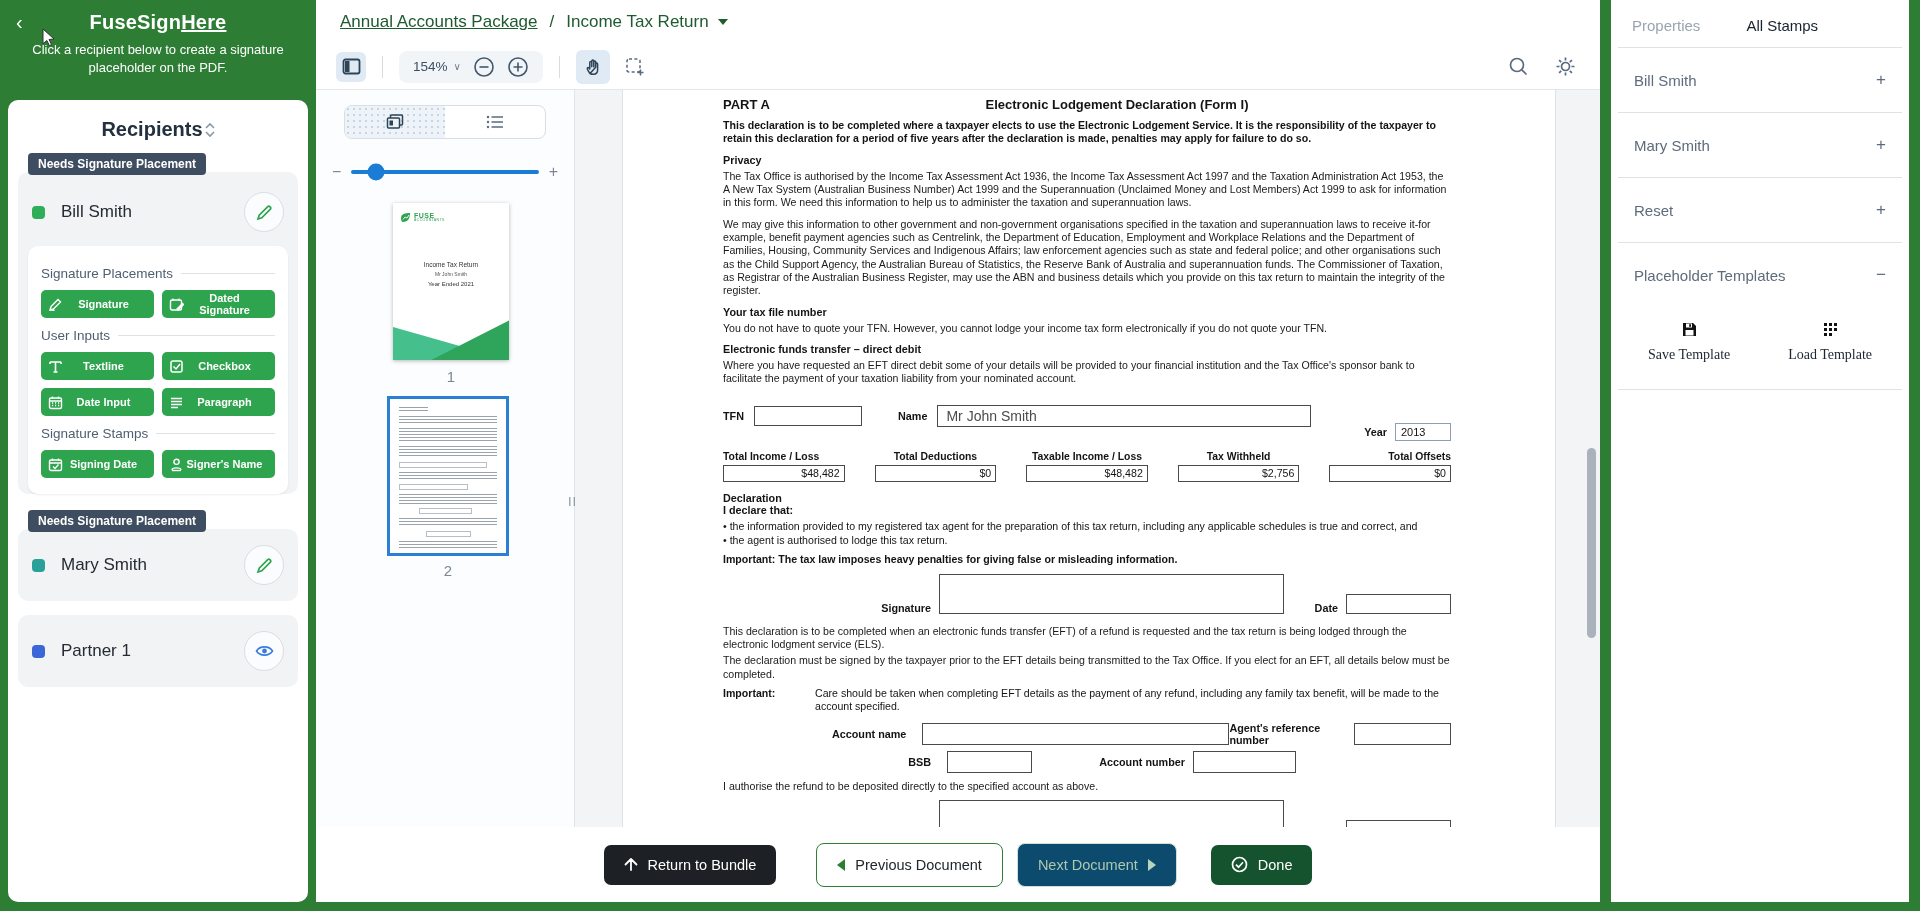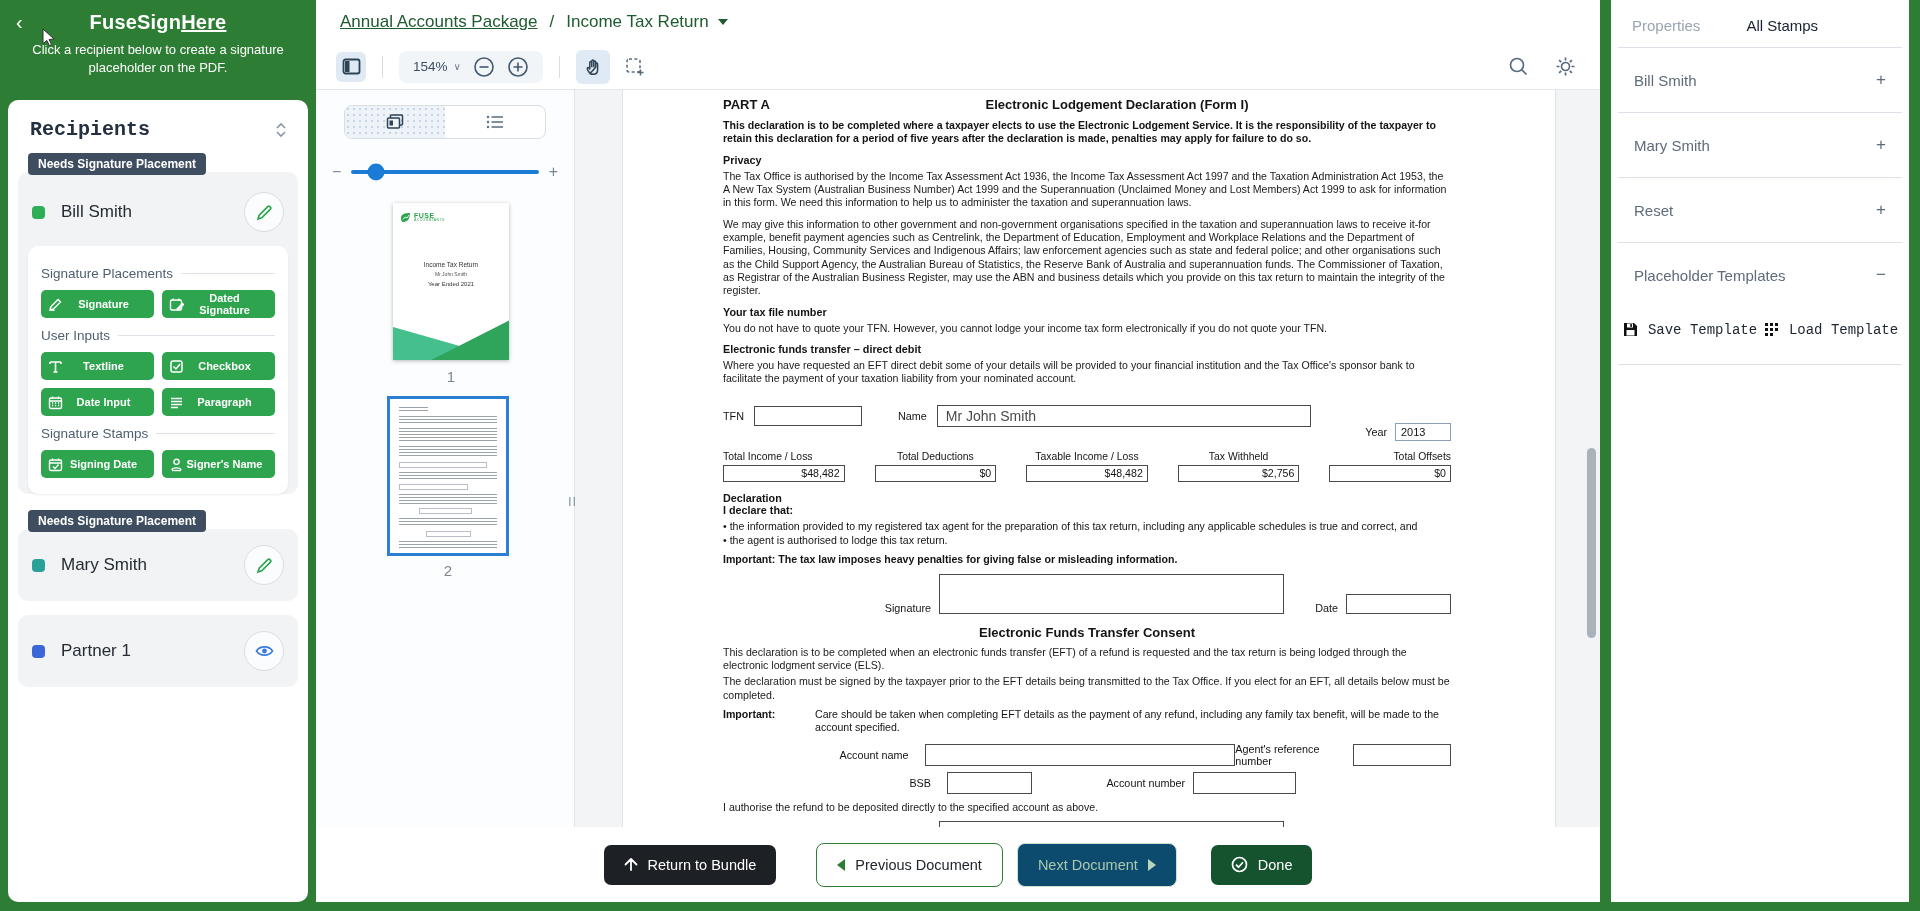--- a/index.html
+++ b/index.html
@@ -10,21 +10,21 @@
   
   .sidebar { position:absolute; left:0; top:0; width:316px; height:911px; background:#2D7D35; color:#fff; }
   .back-btn { position:absolute; left:16px; top:12px; font-size:20px; line-height:1; cursor:pointer; color:#fff; }
   .brand { text-align:center; margin-top:11px; font-size:20px; letter-spacing:.2px; }
   .brand .b1 { font-weight:bold; }
   .brand .b2 { font-weight:600; text-decoration:underline; }
   .instruction { margin:7px 30px 0; text-align:center; font-size:13px; line-height:1.35; color:#fff; }
   .mouse-cursor { position:absolute; left:42px; top:28px; }
   .sidebar-card { position:absolute; left:8px; top:100px; width:300px; bottom:9px; background:#fff;
                   border-radius:10px; color:#222; padding:12px 10px 10px; overflow:hidden; }
-  .recipients-header { display:flex; align-items:center; justify-content:space-between; padding:6px 10px 12px 12px;font-family:Liberation Mono, monospace; }
+  .recipients-header { display:flex; align-items:center; justify-content:center; padding:6px 10px 12px 12px; }
   .recipients-title { font-size:20px; font-weight:600; color:#233040; }
   .collapse-btn { color:#8a97a5; cursor:pointer; display:flex; }
   .badge { display:inline-block; background:#3E4D5F; color:#fff; font-size:12px; font-weight:600;
            padding:4px 10px; border-radius:4px; margin-left:10px; position:relative; z-index:2; margin-bottom:-10px; }
   .recipient-card { background:#f1f3f5; border-radius:10px; position:relative; z-index:1; }
   .recipient-row { display:flex; align-items:center; padding:20px 14px 14px; }
   .recipient-row.simple { padding:16px 14px; }
   .dot { width:13px; height:13px; border-radius:4px; margin-right:16px; flex:0 0 13px; }
   .recipient-name { font-size:17px; color:#252b33; flex:1; }
   .icon-btn { width:40px; height:40px; border-radius:50%; background:#fbfcfd; border:1px solid #d9dee3;
@@ -97,21 +97,21 @@
 
   
   .p-title-row { display:flex; margin-bottom:7px; }
   .p-part { font-size:13px; font-weight:bold; width:120px; }
   .p-doctitle { flex:1; text-align:center; font-size:13px; font-weight:bold; padding-right:60px; }
   .pb { font-size:10.6px; line-height:1.26; font-weight:bold; margin-bottom:8px; }
   .pr { font-size:10.6px; line-height:1.26; margin-bottom:8px; color:#1a1a1a; }
   .ph { font-size:10.8px; font-weight:bold; margin:2px 0 4px; }
   .fbox { border:1.5px solid #4a4a4a; background:#fff; }
   .tfn-row { display:flex; align-items:center; margin:6px 0 10px; }
-  .lab { font-size:10.8px; font-weight:normal; }
+  .lab { font-size:10.8px; font-weight:bold; }
   .tfn-box { width:108px; height:20px; margin-left:10px; }
   .name-box { width:374px; height:22px; margin-left:10px; display:flex; align-items:center; padding-left:8px;
               font-size:14px; color:#4a4a4a; }
   .year-wrap { margin-left:auto; display:flex; align-items:center;margin-top:31px; }
   .year-box { width:56px; height:18px; margin-left:8px; display:flex; align-items:center; padding-left:5px; font-size:11px; border:1px solid #8aa0b8; }
   .totals-row { display:flex; gap:30px; margin-bottom:10px; }
   .tcol { flex:1; }
   .tcol .lab { display:block; margin-bottom:3px; font-size:10.4px; }
   .tc-c { text-align:center; } .tc-r { text-align:right; }
   .tval { height:17px; display:flex; align-items:center; justify-content:flex-end; padding-right:4px; font-size:10.6px; }
@@ -153,22 +153,22 @@
   .right-panel { position:absolute; left:1611px; top:0; width:298px; height:911px; background:#fff; }
   .rp-tabs { display:flex; gap:46px; padding:17px 0 13px 21px; font-size:15px; }
   .rp-tab { cursor:pointer; }
   .rp-tab-inactive { color:#9aa4b0; }
   .rp-tab-active { color:#17212E; font-weight:500; }
   .rp-divider { height:1px; background:#dde2e8; margin:0 7px; }
   .rp-row { display:flex; justify-content:space-between; align-items:center; height:64px; padding:0 23px; cursor:pointer; }
   .rp-row-label { color:#5E6B7B; font-size:15px; }
   .rp-toggle { color:#5E6B7B; font-size:17px; }
   .rp-templates { display:flex; justify-content:space-around; padding:14px 8px 26px; }
-  .rp-template-btn { display:flex; flex-direction:row; align-items:center; gap:9px; color:#1c2531; font-size:14px;
-                     background:none; border:none; cursor:pointer; font-family:Liberation Mono, monospace; }
+  .rp-template-btn { display:flex; flex-direction:column; align-items:center; gap:9px; color:#1c2531; font-size:14px;
+                     background:none; border:none; cursor:pointer; font-family:Liberation Serif, serif; }
 </style>
 </head>
 <body>
 
 <div class="app">
 
   <div class="sidebar">
     <div class="back-btn">‹</div>
     <div class="brand">
       <span class="b1">FuseSign</span><span class="b2">Here</span>
@@ -509,21 +509,20 @@
 
           <div class="sig-row">
             <span class="lab sig-lab">Signature</span>
             <span class="fbox sig-box"></span>
             <span class="date-wrap">
                 <span class="lab">Date</span>
                 <span class="fbox date-box"></span>
               </span>
           </div>
 
-          <div class="center-title">Electronic Funds Transfer Consent</div>
           <p class="pr" style="margin-bottom:3px">This declaration is to be completed when an electronic funds transfer (EFT) of a refund is requested and the tax return is being lodged through the electronic lodgment service (ELS).</p>
           <p class="pr" style="margin-bottom:6px">The declaration must be signed by the taxpayer prior to the EFT details being transmitted to the Tax Office.  If you elect for an EFT, all details below must be completed.</p>
           <div class="imp-row">
             <span class="imp-lab">Important:</span>
             <span class="imp-body">Care should be taken when completing EFT details as the payment of any refund, including any family tax benefit, will be made to the account specified.</span>
           </div>
 
           <div class="acct-row">
             <span class="lab sig-lab">Account name</span>
             <span class="fbox acct-box"></span>

